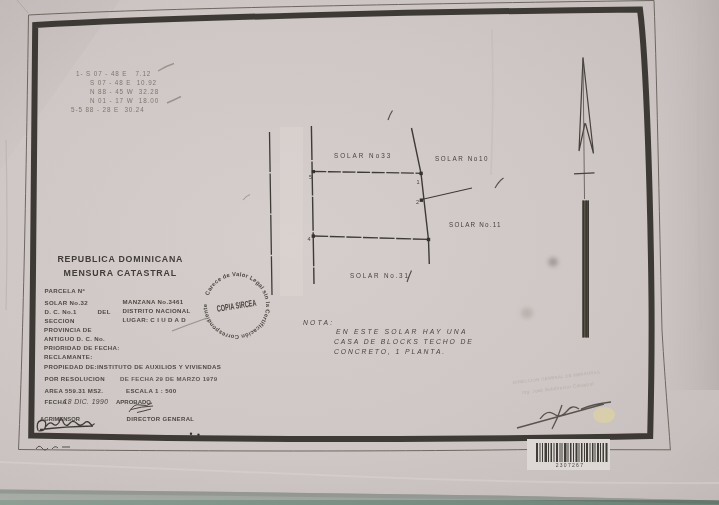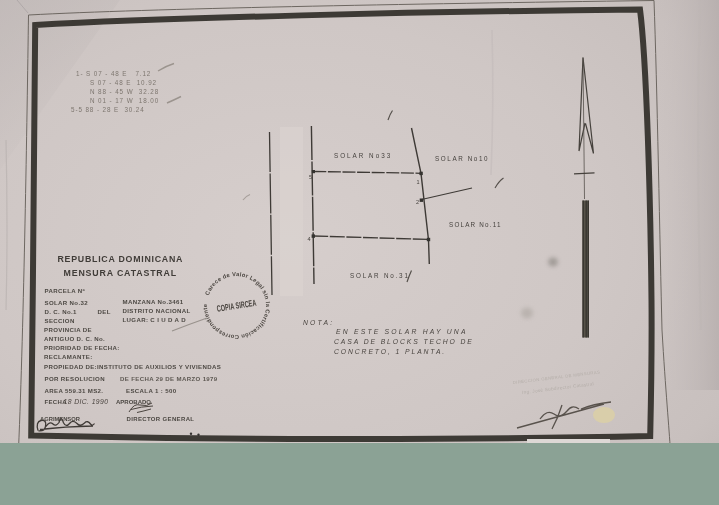--- a/index.html
+++ b/index.html
@@ -1,16 +1,16 @@
 <!DOCTYPE html>
 <html><head>
 <meta charset="utf-8">
 <style>
 html,body{margin:0;padding:0;background:#8ba295}
-#c{position:relative;width:719px;height:443px;overflow:hidden;font-family:"Liberation Sans",sans-serif}
+#c{position:relative;width:719px;height:505px;overflow:hidden;font-family:"Liberation Sans",sans-serif}
 </style>
 </head>
 <body>
 <div id="c">
 <svg width="719" height="505" viewBox="0 0 719 505" style="position:absolute;left:0;top:0">
 <defs>
 <linearGradient id="tealg" x1="0" y1="0" x2="1" y2="0">
 <stop offset="0" stop-color="#8d9e93"></stop>
 <stop offset="0.35" stop-color="#7f9489"></stop>
 <stop offset="1" stop-color="#6b8277"></stop>

